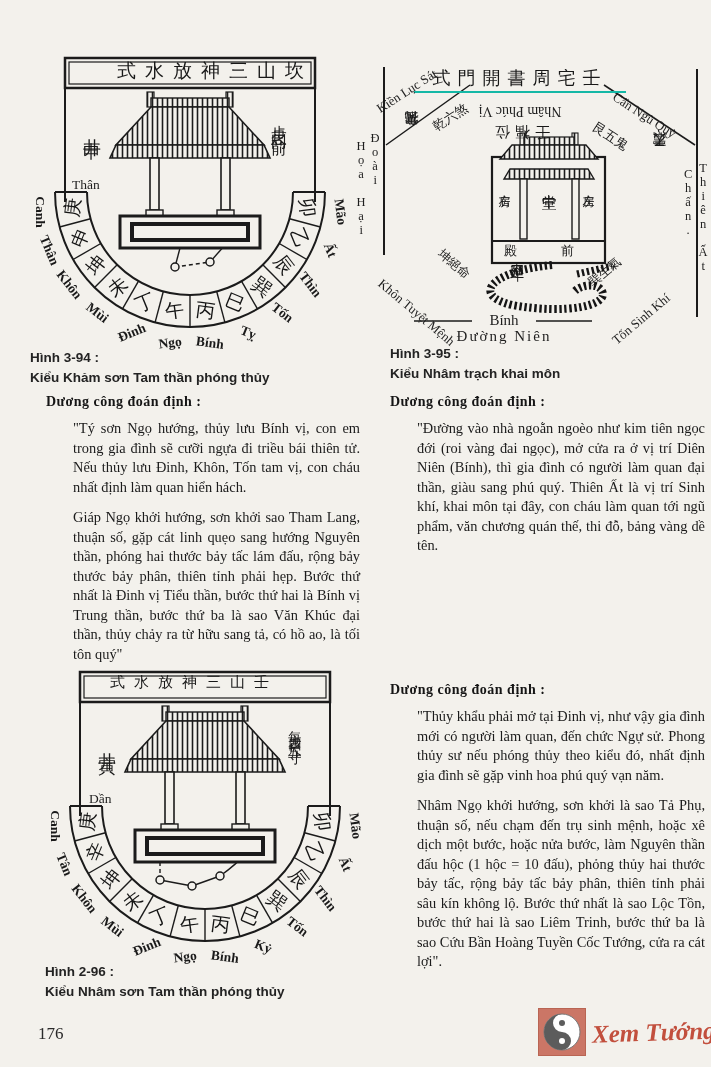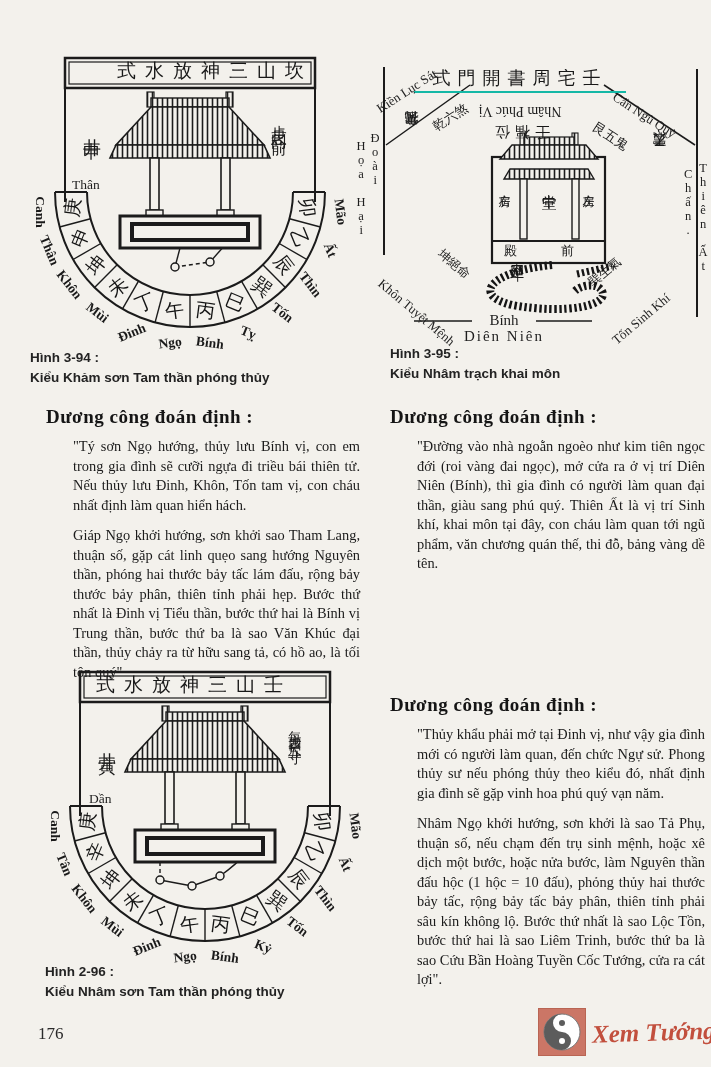--- a/index.html
+++ b/index.html
@@ -9,21 +9,21 @@
     font-family:"Liberation Serif",serif;
   }
   .fig{position:absolute;}
   .fig svg{position:absolute;left:0;top:0;}
   .ov{position:absolute;line-height:1.05;}
   .cjk{font-family:"DejaVu Sans",sans-serif;color:#181818;}
   .vert{writing-mode:vertical-rl;text-orientation:upright;}
   .caption{position:absolute;text-align:left;font-family:"Liberation Sans",sans-serif;
     font-weight:bold;font-size:13.5px;color:#232323;line-height:1.45;}
   .textblock{position:absolute;}
-  .textblock h3{margin:12px 0 9px 0;font-size:19px;font-weight:bold;letter-spacing:.5px;color:#151515;}
+  .textblock h3{margin:0 0 9px 0;font-size:14px;font-weight:bold;letter-spacing:.5px;color:#151515;}
   .textblock p{margin:0 0 11px 0;padding-left:27px;font-size:14.4px;line-height:19.5px;
     text-align:justify;color:#1b1b1b;}
   .arcvn{font-family:"Liberation Serif",serif;font-weight:bold;font-size:13.5px;fill:#1a1a1a;}
   .arccn{font-family:"DejaVu Sans",sans-serif;font-size:19px;fill:#141414;}
   svg text{user-select:none;}
   .pagenum{position:absolute;left:38px;top:1024px;font-size:17px;color:#2a2a2a;}
   .logo{position:absolute;left:538px;top:1008px;display:flex;align-items:center;gap:6px;}
   .logo .yy{width:46px;height:46px;background:#cb7666;border:1px solid #b96553;
     display:flex;align-items:center;justify-content:center;}
   .logo .brand{font-family:"Liberation Serif",serif;font-style:italic;font-weight:bold;
@@ -171,21 +171,21 @@
   <div class="ov vert" style="left:344px;top:116px;font-size:12.5px;">Thiên Ất</div>
   <div class="ov cjk vert" style="left:300px;top:112px;font-size:14px;transform:rotate(180deg);">震天乙</div>
   <div class="ov cjk vert" style="left:146px;top:140px;font-size:12px;">右房</div>
   <div class="ov cjk vert" style="left:189px;top:138px;font-size:14.5px;">中堂</div>
   <div class="ov cjk vert" style="left:230px;top:140px;font-size:12px;">左房</div>
   <div class="ov cjk" style="left:152px;top:199px;width:94px;font-size:13px;letter-spacing:44px;white-space:nowrap;overflow:hidden;">殿前</div>
   <div class="ov cjk vert" style="left:158px;top:206px;font-size:14px;letter-spacing:3px;">丙延年</div>
   <div class="ov" style="left:28px;top:230px;font-size:13px;transform:rotate(40deg);transform-origin:left center;white-space:nowrap;">Khôn Tuyệt Mệnh</div>
   <div class="ov cjk" style="left:88px;top:200px;font-size:12.5px;transform:rotate(40deg);transform-origin:left center;white-space:nowrap;">坤絕命</div>
   <div class="ov" style="left:122px;top:268px;width:60px;text-align:center;font-size:15px;">Bính</div>
-  <div class="ov" style="left:102px;top:284px;width:100px;text-align:center;font-size:15px;letter-spacing:2px;">Diên Niên</div>
+  <div class="ov" style="left:102px;top:284px;width:100px;text-align:center;font-size:15px;letter-spacing:2px;">Đường Niên</div>
   <div class="ov" style="left:262px;top:290px;font-size:13px;transform:rotate(-40deg);transform-origin:left center;white-space:nowrap;">Tốn Sinh Khí</div>
   <div class="ov cjk" style="left:238px;top:232px;font-size:12.5px;transform:rotate(-40deg);transform-origin:left center;white-space:nowrap;">巽生氣</div>
 </div>
 <div class="caption" style="left:390px;top:332px;width:270px;margin-top:12px;">
   <div>Hình 3-95 :</div>
   <div>Kiểu Nhâm trạch khai môn</div>
 </div>
 
 <div class="textblock" style="left:46px;top:394px;width:314px;">
   <h3>Dương công đoán định :</h3>
@@ -269,21 +269,21 @@
       <polygon points="121,55 199,55 234,93 86,93" fill="url(#hatch)" stroke-width="1.6"></polygon>
       <polygon points="86,93 234,93 240,106 80,106" fill="url(#hatch)" stroke-width="1.6"></polygon>
       <rect x="120" y="106" width="9" height="52" fill="#f3f1ec" stroke-width="1.6"></rect>
       <rect x="191" y="106" width="9" height="52" fill="#f3f1ec" stroke-width="1.6"></rect>
       <rect x="116" y="158" width="17" height="6" fill="#f3f1ec" stroke-width="1.4"></rect>
       <rect x="187" y="158" width="17" height="6" fill="#f3f1ec" stroke-width="1.4"></rect>
       <rect x="90" y="164" width="140" height="32" fill="#f3f1ec" stroke-width="3"></rect>
       <rect x="102" y="172" width="116" height="16" fill="none" stroke-width="4"></rect>
     </g>
   </svg>
-  <div class="ov cjk" style="left:37px;top:9px;width:224px;text-align:center;font-size:19px;letter-spacing:9px;white-space:nowrap;overflow:hidden;">式水放神三山壬</div>
+  <div class="ov cjk" style="left:37px;top:9px;width:224px;text-align:center;font-size:15px;letter-spacing:9px;white-space:nowrap;overflow:hidden;">式水放神三山壬</div>
   <div class="ov cjk vert" style="left:52px;top:72px;font-size:18px;letter-spacing:4px;">井寅</div>
   <div class="ov" style="left:44px;top:126px;font-size:13.5px;">Dần</div>
   <div class="ov cjk vert" style="left:243px;top:54px;font-size:13.5px;letter-spacing:4px;">每步四尺五寸</div>
 </div>
 <div class="caption" style="left:45px;top:962px;width:320px;">
   <div>Hình 2-96 :</div>
   <div>Kiểu Nhâm sơn Tam thần phóng thủy</div>
 </div>
 
 <div class="textblock" style="left:390px;top:682px;width:315px;">

